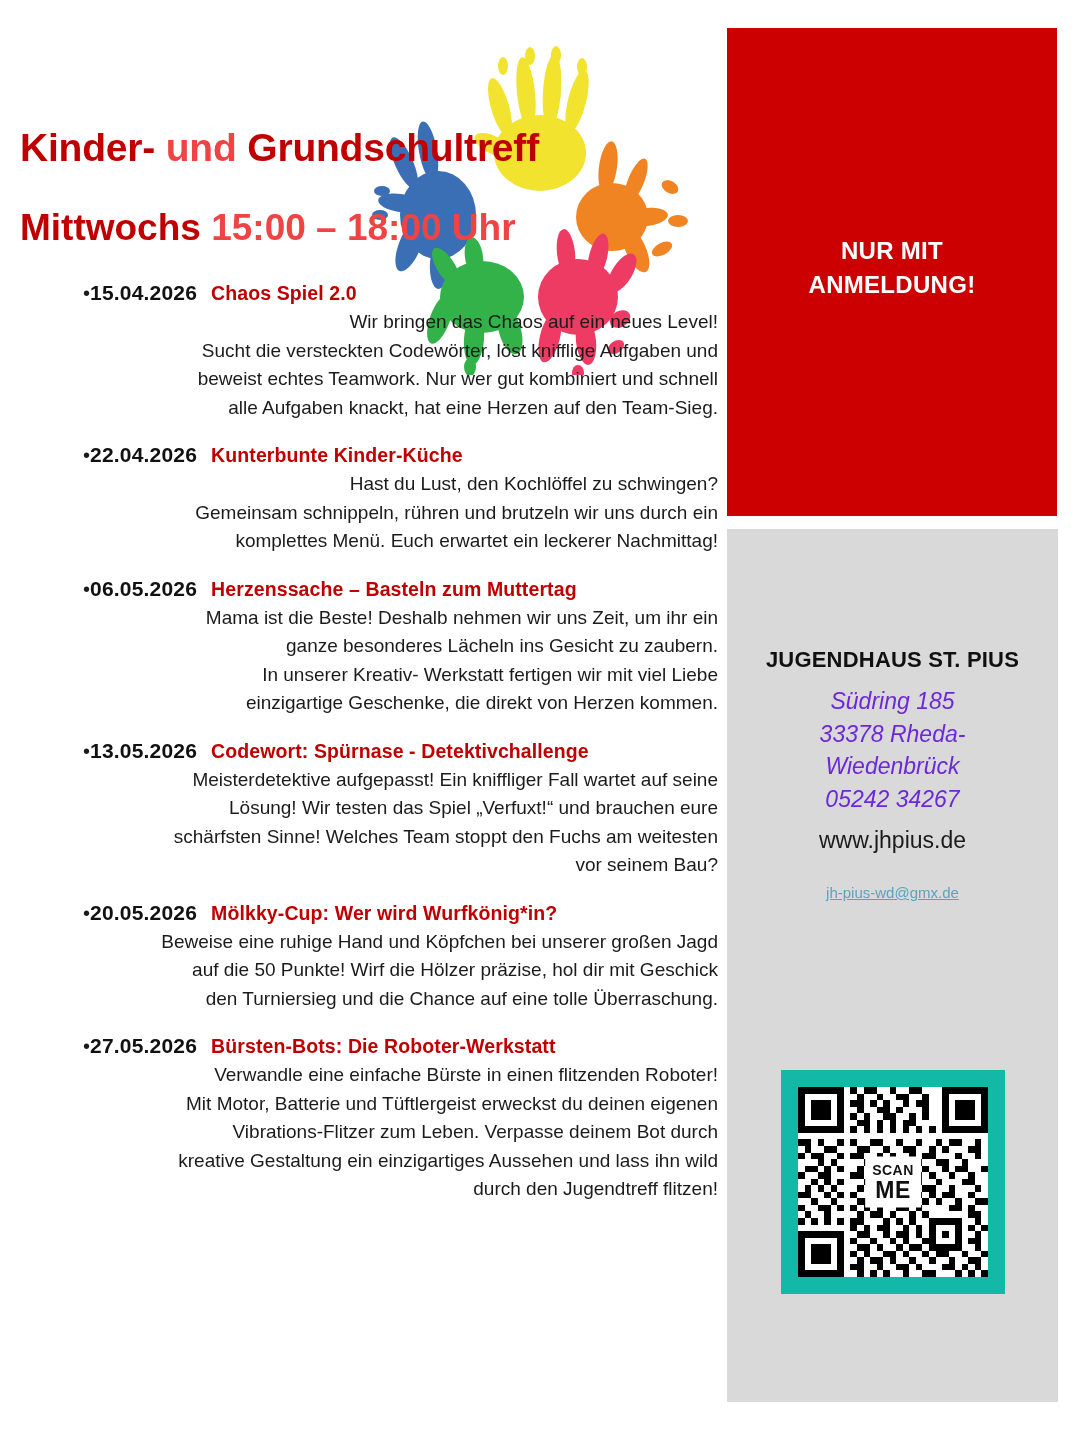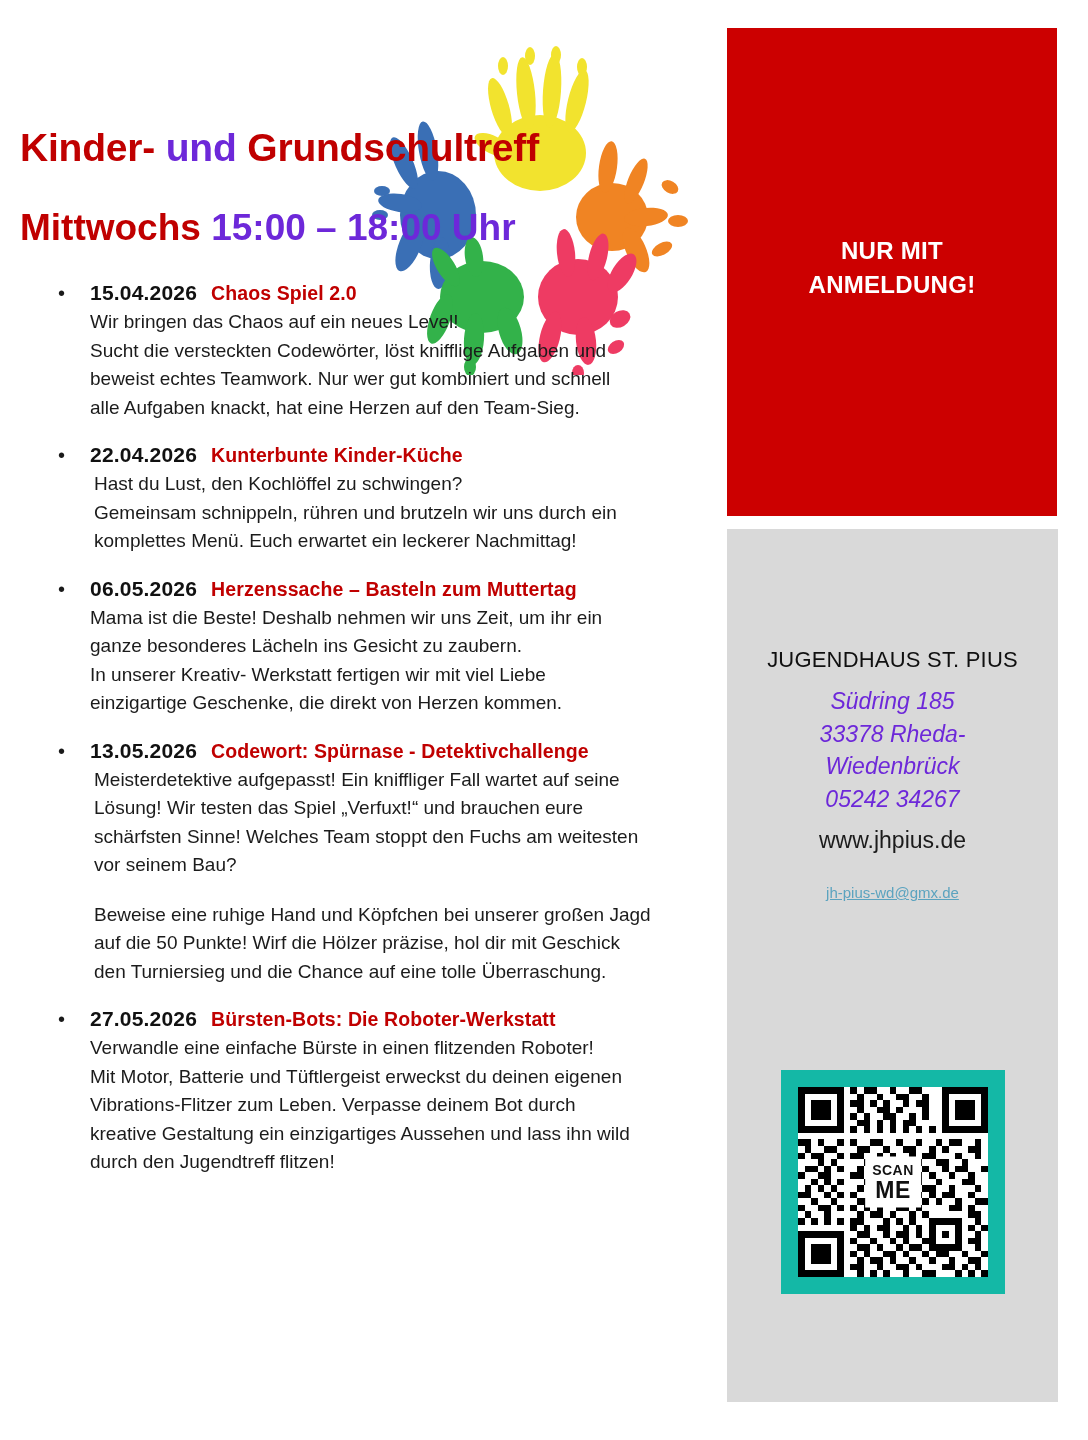--- a/index.html
+++ b/index.html
@@ -47,32 +47,33 @@
     white-space: nowrap;
   }
   .title-line2 {
     font-size: 37px;
     font-weight: bold;
     line-height: 1.05;
     margin-top: 40px;
     white-space: nowrap;
   }
   .red { color: #C00000; }
-  .blk { color: #6d28d9; }
+  .blk { color: #ef4444; }
 
   
   .events {
     position: absolute;
     left: 58px;
     top: 281px;
     width: 660px;
   }
   .event {
     position: relative;
     margin-bottom: 21px;
+    text-align: right;
   }
   .event-head {
     display: flex;
     align-items: baseline;
     margin-bottom: 3px;
   }
   .bullet {
     width: 32px;
     flex: 0 0 32px;
     font-size: 20px;
@@ -132,21 +133,21 @@
     height: 873px;
     background: #D9D9D9;
   }
   .org-name {
     position: absolute;
     left: 0;
     top: 118px;
     width: 100%;
     text-align: center;
     font-size: 22px;
-    font-weight: normal;
+    font-weight: bold;
     color: #101010;
     letter-spacing: 0.2px;
   }
   .address {
     position: absolute;
     left: 0;
     top: 156px;
     width: 100%;
     text-align: center;
     font-size: 23px;
@@ -339,20 +340,25 @@
       </div>
       <div class="event-body">
         <div>Meisterdetektive aufgepasst! Ein kniffliger Fall wartet auf seine</div>
         <div>Lösung! Wir testen das Spiel „Verfuxt!“ und brauchen eure</div>
         <div>schärfsten Sinne! Welches Team stoppt den Fuchs am weitesten</div>
         <div>vor seinem Bau?</div>
       </div>
     </div>
 
     <div class="event indented">
+      <div class="event-head">
+        <span class="bullet"></span>
+        <span class="event-date">20.05.2026</span>
+        <span class="event-title">Mölkky-Cup: Wer wird Wurfkönig*in?</span>
+      </div>
       <div class="event-body">
         <div>Beweise eine ruhige Hand und Köpfchen bei unserer großen Jagd</div>
         <div>auf die 50 Punkte! Wirf die Hölzer präzise, hol dir mit Geschick</div>
         <div>den Turniersieg und die Chance auf eine tolle Überraschung.</div>
       </div>
     </div>
 
     <div class="event">
       <div class="event-head">
         <span class="bullet"></span>

